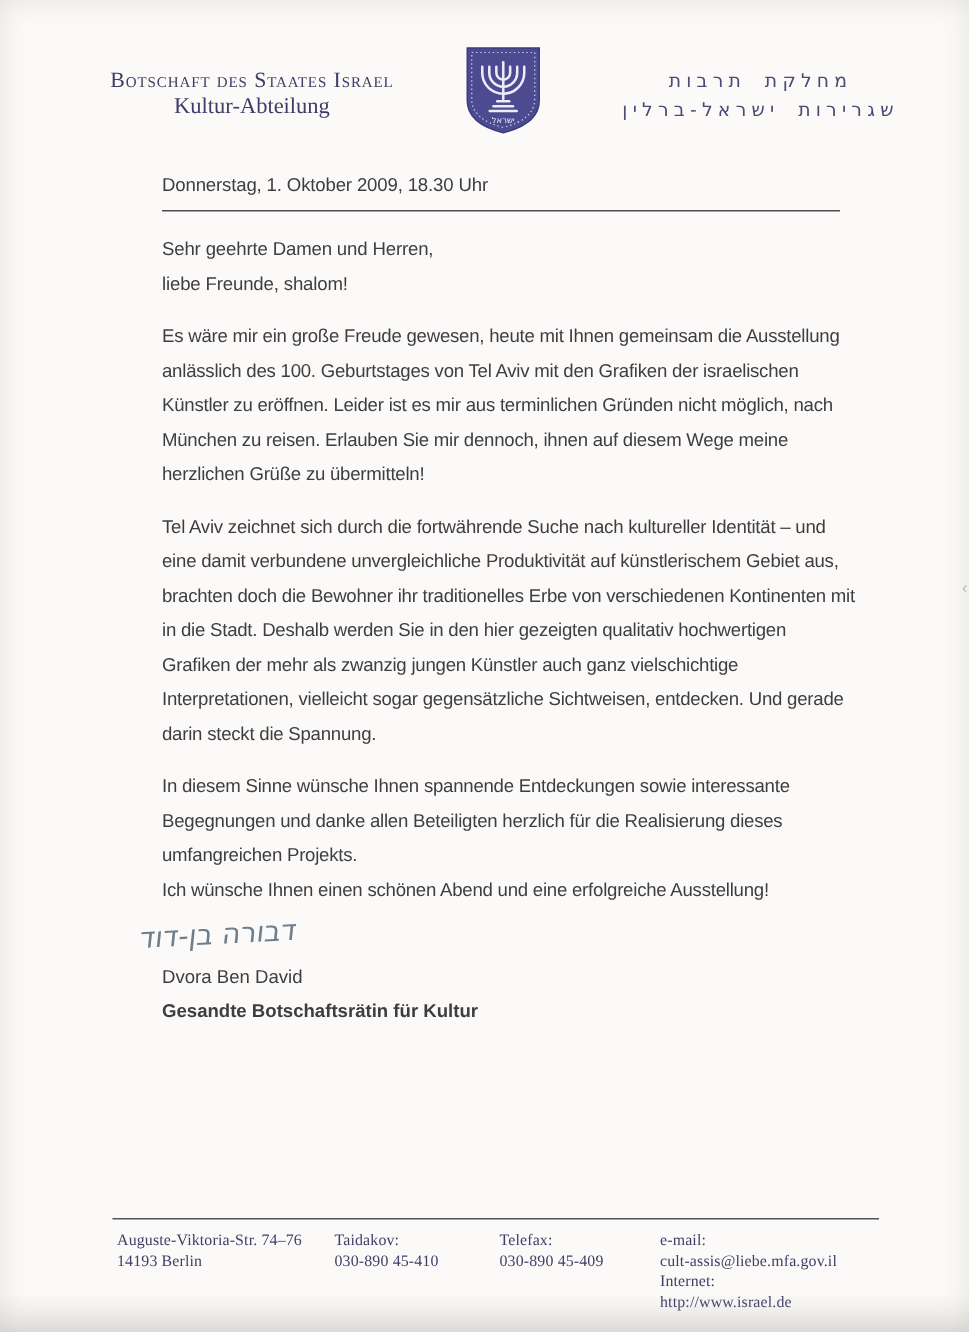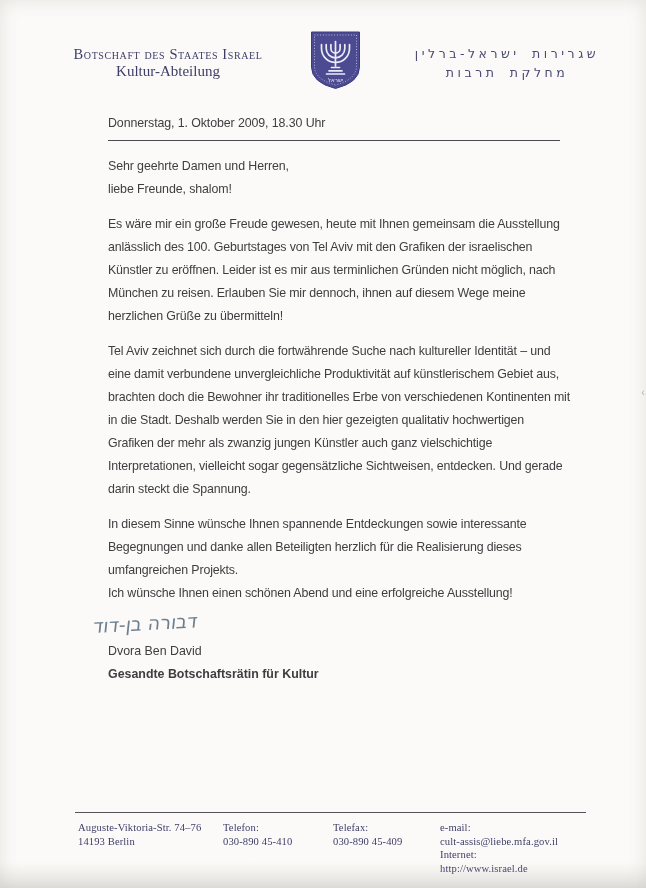--- a/index.html
+++ b/index.html
@@ -89,22 +89,22 @@
         <path d="M22.9 14.5 V18.5 A4.6 4.6 0 0 0 32.1 18.5 V14.5"></path>
         <path d="M23.5 37.5 H31.5"></path>
         <path d="M21 40.8 H34"></path>
         <path d="M18.5 44 H36.5"></path>
       </g>
       <text x="27.5" y="52" font-size="5.6" fill="#ecebf7" text-anchor="middle" font-family="DejaVu Sans, sans-serif">ישראל</text>
     </svg>
   </div>
 
   <div class="hebrew-block">
+    <div>מחלקת תרבות</div>
     <div>שגרירות ישראל-ברלין</div>
-    <div>מחלקת תרבות</div>
   </div>
 
   <div class="content">
     <div class="date">Donnerstag, 1. Oktober 2009, 18.30 Uhr</div>
     <div class="rule"></div>
     <div class="salutation pre">Sehr geehrte Damen und Herren,
 liebe Freunde, shalom!</div>
 
     <p class="para pre">Es wäre mir ein große Freude gewesen, heute mit Ihnen gemeinsam die Ausstellung anlässlich des 100. Geburtstages von Tel Aviv mit den Grafiken der israelischen Künstler zu eröffnen. Leider ist es mir aus terminlichen Gründen nicht möglich, nach München zu reisen. Erlauben Sie mir dennoch, ihnen auf diesem Wege meine herzlichen Grüße zu übermitteln!</p>
     <p class="para pre">Tel Aviv zeichnet sich durch die fortwährende Suche nach kultureller Identität – und eine damit verbundene unvergleichliche Produktivität auf künstlerischem Gebiet aus, brachten doch die Bewohner ihr traditionelles Erbe von verschiedenen Kontinenten mit in die Stadt. Deshalb werden Sie in den hier gezeigten qualitativ hochwertigen Grafiken der mehr als zwanzig jungen Künstler auch ganz vielschichtige Interpretationen, vielleicht sogar gegensätzliche Sichtweisen, entdecken. Und gerade darin steckt die Spannung.</p>
@@ -119,21 +119,21 @@
   </div>
 
   <div class="footer-rule"></div>
 
   <div class="f-col f1">
     <div>Auguste-Viktoria-Str. 74–76</div>
     <div>14193 Berlin</div>
   </div>
 
   <div class="f-col f2">
-    <div>Telefon:</div>
+    <div>Taidakov:</div>
     <div>030-890 45-410</div>
   </div>
 
   <div class="f-col f3">
     <div>Telefax:</div>
     <div>030-890 45-409</div>
   </div>
 
   <div class="f-col f4">
     <div>e-mail:</div>

